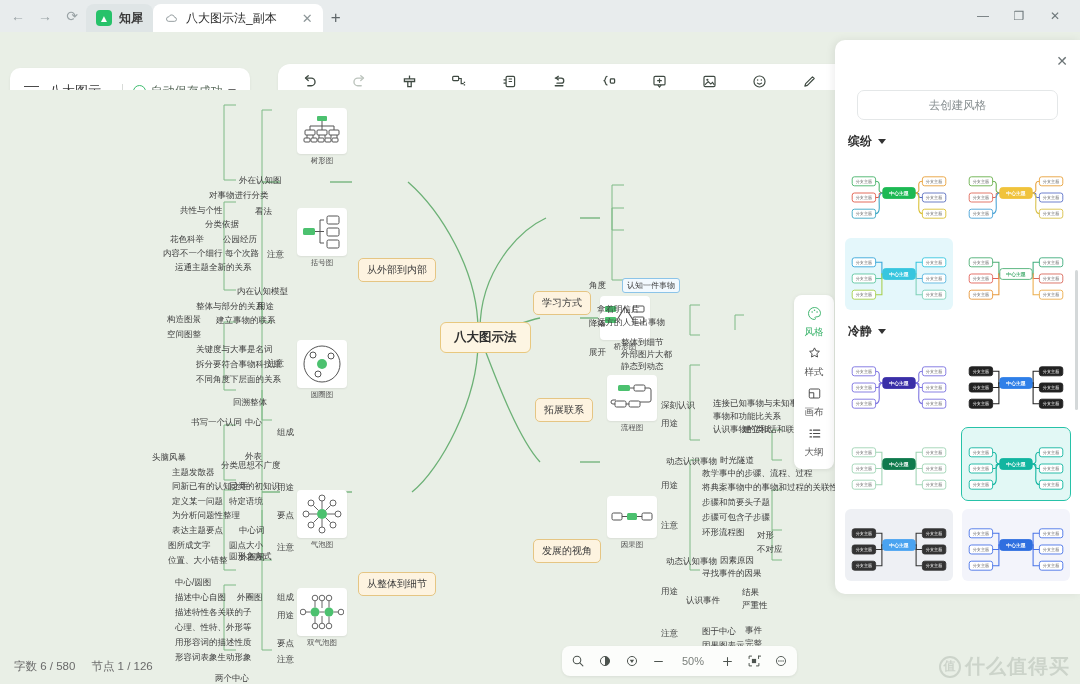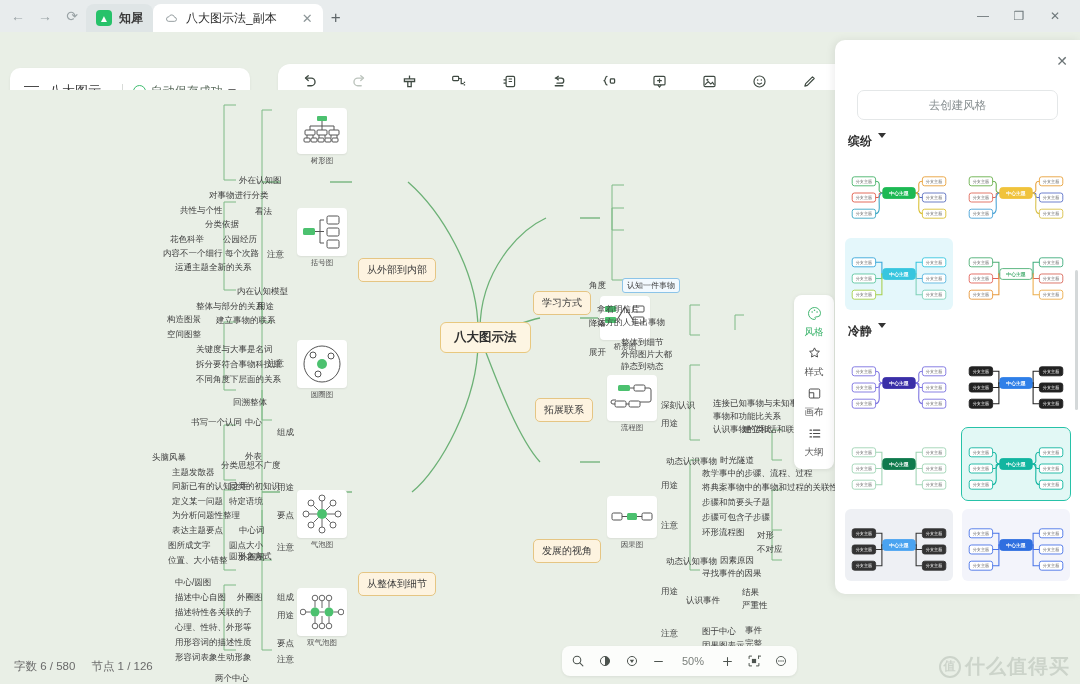--- a/index.html
+++ b/index.html
@@ -111,21 +111,21 @@
   .seg-btn { width: 77px; height: 26px; display: flex; align-items: center; justify-content: center;
     font-size: 11.5px; border-radius: 6px; color: #5d6466; }
   .seg-btn.active { background: #fff; color: #2d2d2d; font-weight: bold; box-shadow: 0 1px 2px rgba(0,0,0,.08); }
   .panel-close { position: absolute; right: 12px; top: 13px; color: #6c7476; font-size: 14px; }
 
   .create-btn {
     margin: 6px 22px 0; height: 30px; border: 1px solid #e4e7e8; border-radius: 7px;
     display: flex; align-items: center; justify-content: center; color: #8a9193; font-size: 11.5px;
   }
   .panel-body { flex: 1; overflow: hidden; padding: 0 10px; position: relative; }
-  .grp-title { display: flex; gap: 6px; font-size: 12px; font-weight: bold; color: #2d2d2d; margin: 13px 0 7px 3px; }
+  .grp-title { display: flex; align-items: center; gap: 6px; font-size: 12px; font-weight: bold; color: #2d2d2d; margin: 13px 0 7px 3px; }
   .grp-caret { width: 0; height: 0; border-left: 4px solid transparent; border-right: 4px solid transparent; border-top: 5px solid #333; }
   .tpl-grid { display: grid; grid-template-columns: 1fr 1fr; gap: 9px; }
   .tpl { height: 72px; border-radius: 6px; background: #fbfbfb; position: relative; overflow: hidden; }
   .tpl.sel { outline: 1.5px solid #27c2a8; }
   .scrollbar { position: absolute; right: 2px; top: 150px; width: 3px; height: 140px; background: #d4d8d9; border-radius: 2px; }
 
   
   .status { position: absolute; left: 14px; bottom: 10px; font-size: 11.5px; color: #6b6b6b; display: flex; gap: 16px; z-index: 4; }
   .zoombar {
     position: absolute; left: 562px; bottom: 8px; height: 30px;

